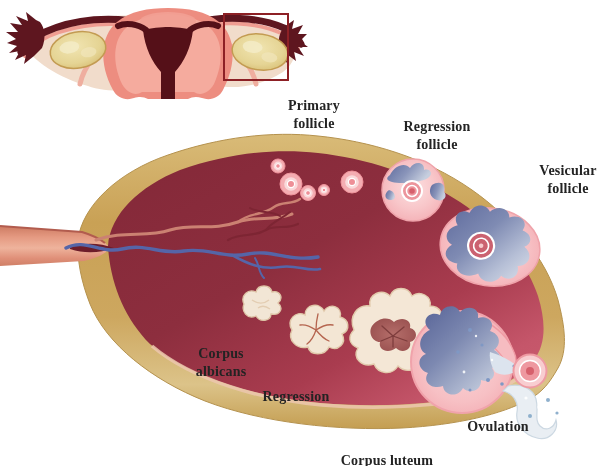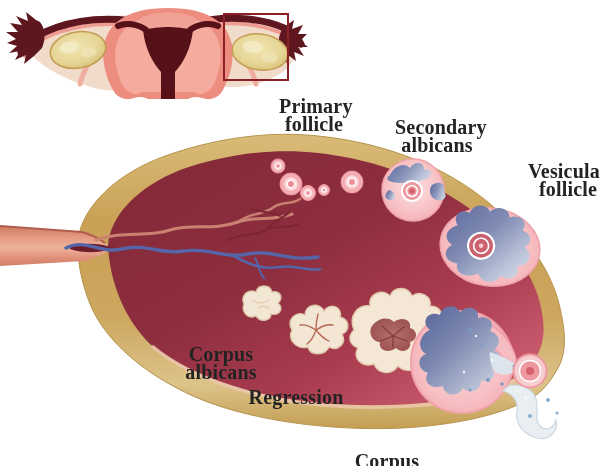--- a/index.html
+++ b/index.html
@@ -1,20 +1,20 @@
 <!DOCTYPE html>
 <html><head>
 <meta charset="utf-8">
 <style>
   html,body{margin:0;padding:0;background:#fff;}
   .stage{position:relative;width:600px;height:466px;background:#fff;overflow:hidden;
          font-family:"Liberation Serif", serif;}
   .stage svg{position:absolute;left:0;top:0;}
   .lbl{position:absolute;transform:translateX(-50%);text-align:center;
-       font-size:20px;line-height:18px;font-weight:600;color:#232323;
+       font-size:14px;line-height:18px;font-weight:600;color:#232323;
        letter-spacing:.2px;white-space:normal;}
   .lbl.primary   {left:314px;top:97px; width:70px;}
   .lbl.secondary {left:437px;top:118px;width:84px;}
   .lbl.vesicular {left:568px;top:162px;width:80px;}
   .lbl.albicans  {left:221px;top:345px;width:76px;}
   .lbl.regression{left:296px;top:388px;width:110px;}
   .lbl.luteum    {left:387px;top:416px;width:126px;margin-top:36px;}
   .lbl.ovulation {left:498px;top:418px;width:100px;}
 </style>
 </head>
@@ -298,19 +298,20 @@
       <ellipse cx="260" cy="52" rx="28" ry="18" fill="url(#ovGrad)" stroke="#c39b52" stroke-width="1.5"></ellipse>
       <ellipse cx="252" cy="48" rx="10" ry="6" fill="#f4ecc8" opacity="0.8"></ellipse>
       <ellipse cx="270" cy="56" rx="8" ry="5" fill="#f1e6ba" opacity="0.7"></ellipse>
     </g>
 
     <rect x="224" y="14" width="64" height="66" fill="none" stroke="#8d2025" stroke-width="2"></rect>
   </g>
 </svg>
 
 <div class="lbl primary">Primary follicle</div>
-<div class="lbl secondary">Secondary albicans</div>
+<div class="lbl secondary">Regression follicle</div>
 <div class="lbl vesicular">Vesicular follicle</div>
 <div class="lbl albicans">Corpus albicans</div>
 <div class="lbl regression">Regression</div>
 <div class="lbl luteum">Corpus luteum forms</div>
+<div class="lbl ovulation">Ovulation</div>
 
 </div>
 
 </body></html>

